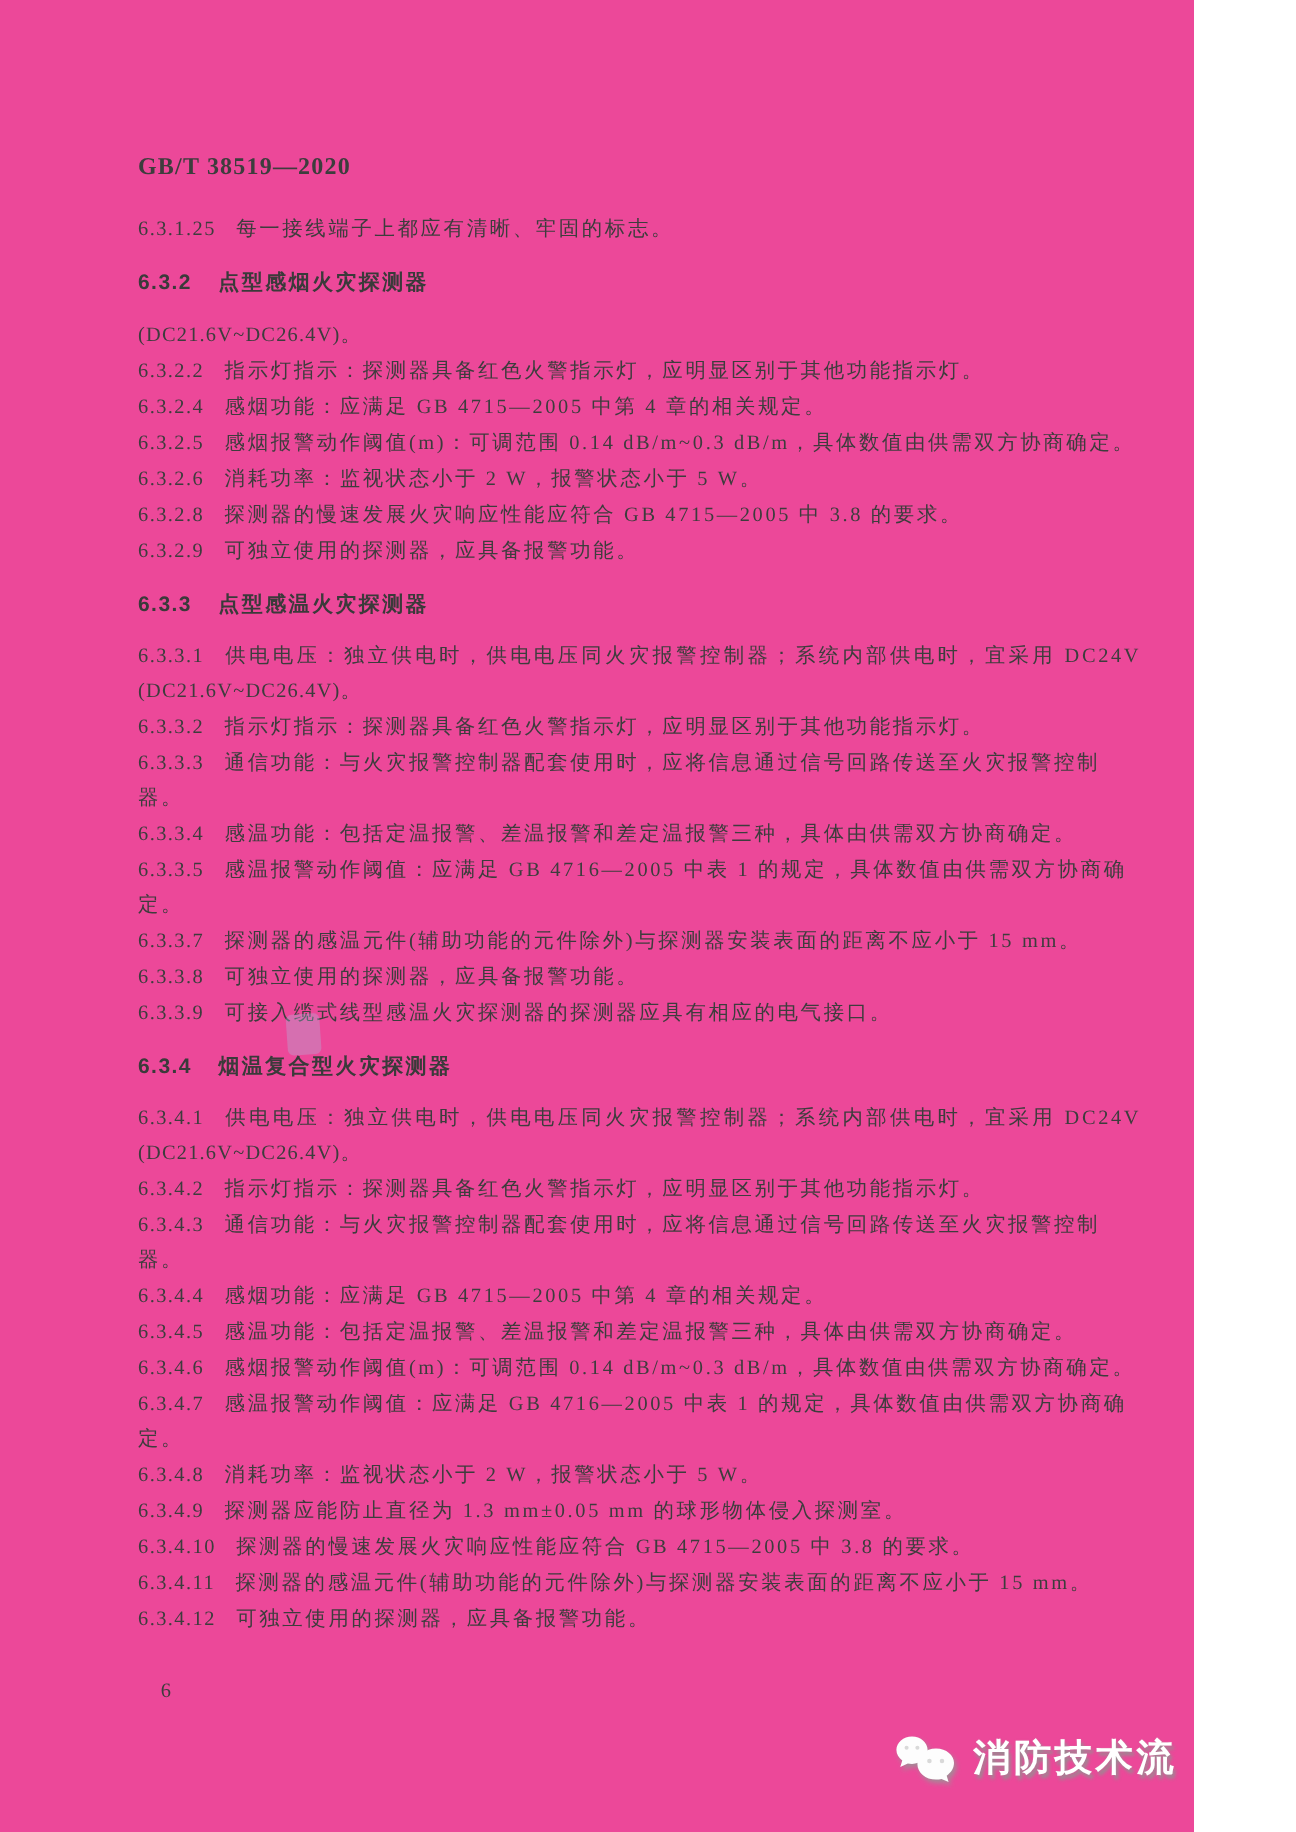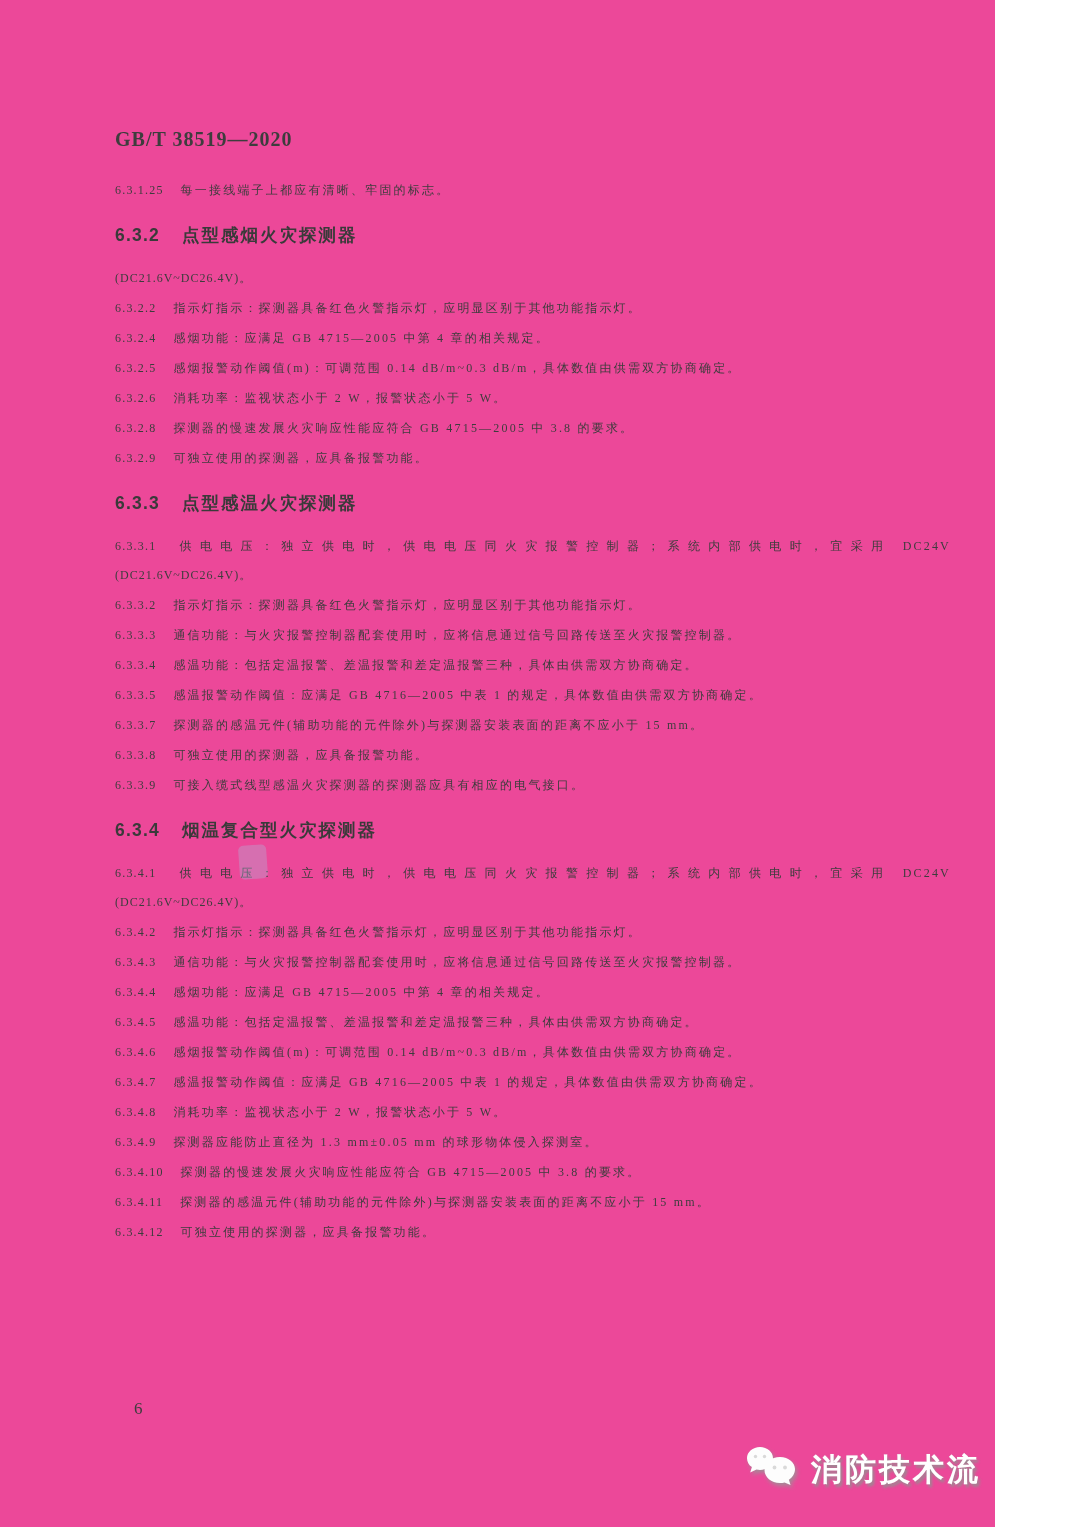--- a/index.html
+++ b/index.html
@@ -11,21 +11,21 @@
     color:#3d3d3d;
     overflow:hidden;
   }
   .doc-code{
     position:absolute;left:115px;top:128px;
     font-size:20px;font-weight:700;letter-spacing:1px;
   }
   .content{
     position:absolute;left:115px;top:176px;width:852px;
   }
-  .clause{font-size:12px;line-height:29px;letter-spacing:2.2px;margin:0 16px 1px 0;}
+  .clause{font-size:17px;line-height:29px;letter-spacing:2.2px;margin:0 16px 1px 0;}
   .clause .num{letter-spacing:1.2px;margin-right:17px;white-space:nowrap;}
   .clause .line.justify{text-align:justify;text-align-last:justify;}
   .clause .line.cont{letter-spacing:1px;}
   .sec{
     font-family:"Liberation Sans","DejaVu Sans",sans-serif;
     font-size:17.5px;font-weight:700;letter-spacing:2px;
     margin:16px 0 14px 0;line-height:29px;color:#3a3a3a;
   }
   .sec .snum{margin-right:22px;letter-spacing:1.2px;margin-top:13px;}
   .page-number{
@@ -33,21 +33,21 @@
     font-size:17px;letter-spacing:0;
   }
   .stain{
     position:absolute;left:239px;top:845px;width:28px;height:34px;
     background:rgba(168,195,226,0.32);
     border-radius:5px;
     transform:rotate(-4deg);
   }
   .brand{
     position:absolute;right:14px;top:1444px;
-    display:flex;align-items:center;gap:10px;
+    display:flex;align-items:flex-start;gap:10px;
     pointer-events:none;
   }
   .brand .logo{
     width:56px;height:52px;
     filter:drop-shadow(2px 3px 2px rgba(150,150,150,0.85));
   }
   .brand .brand-text{
     font-family:"Liberation Sans","DejaVu Sans",sans-serif;
     font-weight:700;font-size:31px;letter-spacing:3px;
     color:#ffffff;

